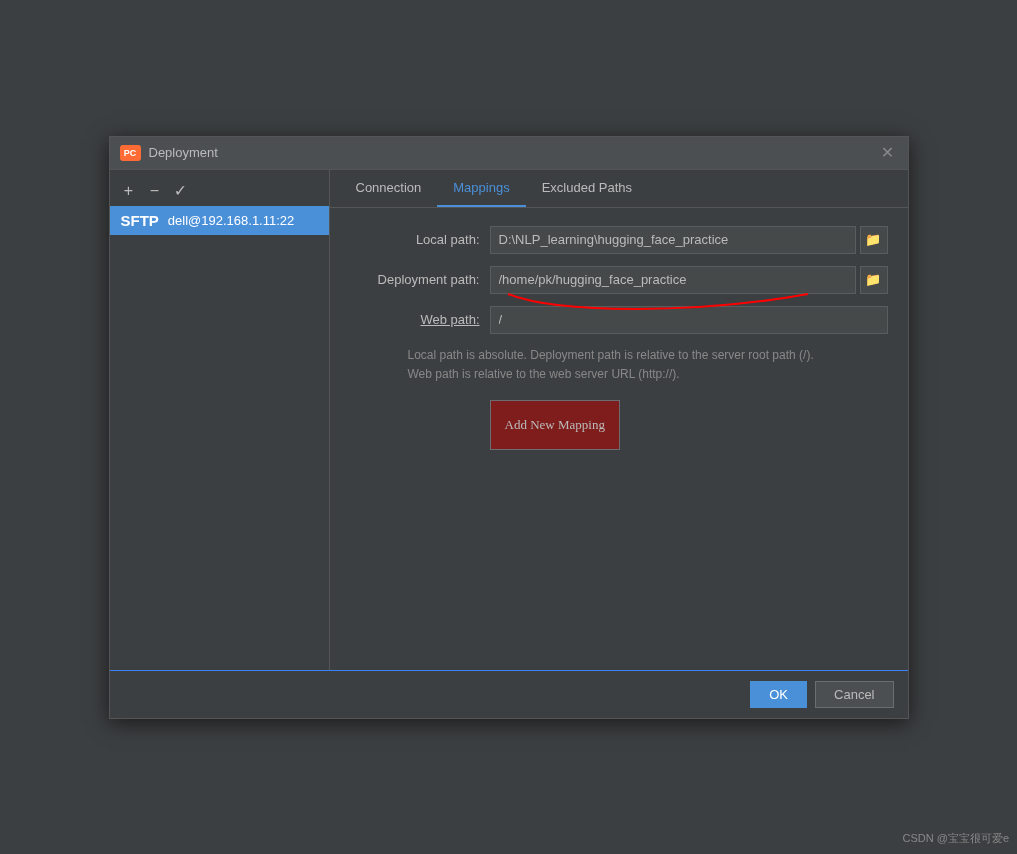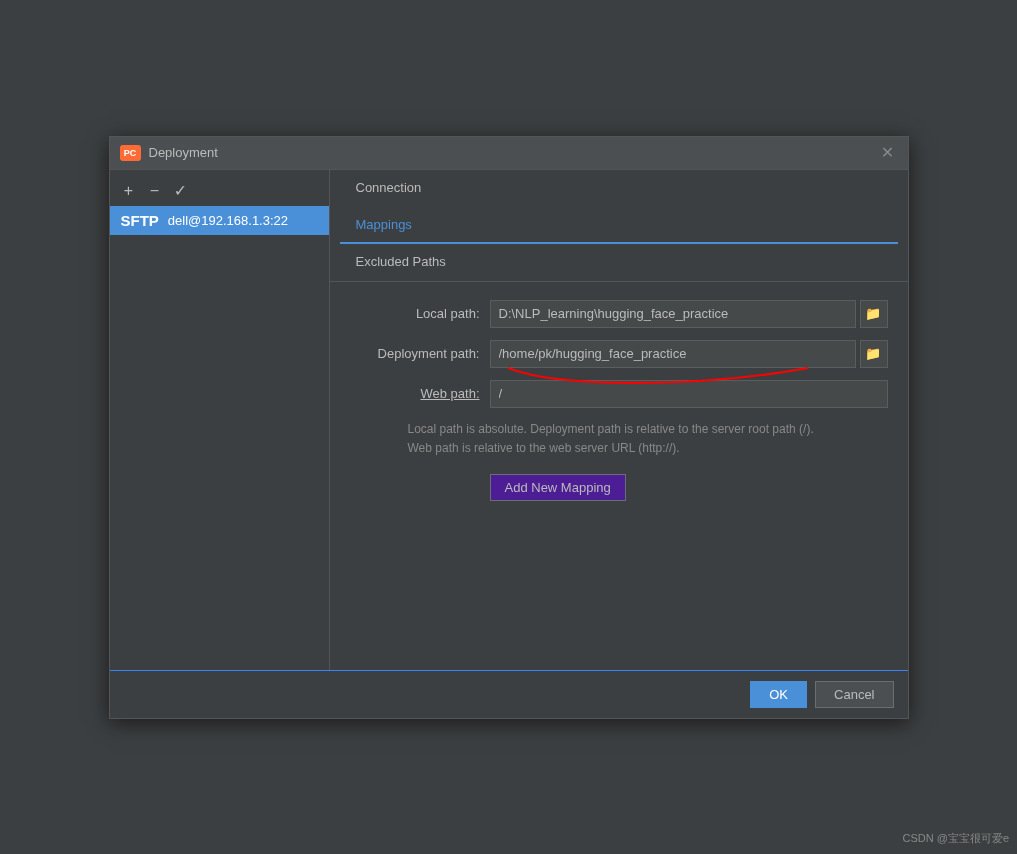--- a/index.html
+++ b/index.html
@@ -110,21 +110,20 @@
     .main-content {
       flex: 1;
       display: flex;
       flex-direction: column;
     }
     .tabs {
       display: flex;
       border-bottom: 1px solid #555;
       background: #3c3f41;
       padding: 0 10px;
-      flex-direction: column;
     }
     .tab {
       padding: 10px 16px;
       cursor: pointer;
       color: #bbbbbb;
       border-bottom: 2px solid transparent;
       font-size: 13px;
     }
     .tab.active {
       color: #4a90d9;
@@ -178,26 +177,27 @@
     .hint-text {
       margin-top: 10px;
       margin-left: 58px;
       color: #888;
       font-size: 12px;
       line-height: 1.6;
     }
     .add-mapping-btn {
       margin-top: 16px;
       margin-left: 140px;
-      background: #4c1d95;
+      background: #7f1d1d;
       border: 1px solid #6a6e72;
       color: #bbbbbb;
-      padding: 5px 14px;
-      cursor: pointer;
-      font-size: 13px;
+      padding: 16px 14px;
+      cursor: pointer;
+      font-size: 13px;
+      font-family: Liberation Serif, serif;
     }
     
     .annotation-svg {
       position: absolute;
       pointer-events: none;
       overflow: visible;
     }
     .deployment-row-wrap {
       position: relative;
     }
@@ -250,21 +250,21 @@
   <div class="body">
 
     <div class="sidebar">
       <div class="sidebar-toolbar">
         <div class="toolbar-btn">+</div>
         <div class="toolbar-btn">−</div>
         <div class="toolbar-btn">✓</div>
       </div>
       <div class="sidebar-item active">
         <span class="sftp-badge">SFTP</span>
-        <span>dell@192.168.1.3:22</span>
+        <span>dell@192.168.1.11:22</span>
       </div>
     </div>
 
     <div class="main-content">
 
       <div class="tabs">
         <div class="tab">Connection</div>
         <div class="tab active">Mappings</div>
         <div class="tab">Excluded Paths</div>
       </div>

